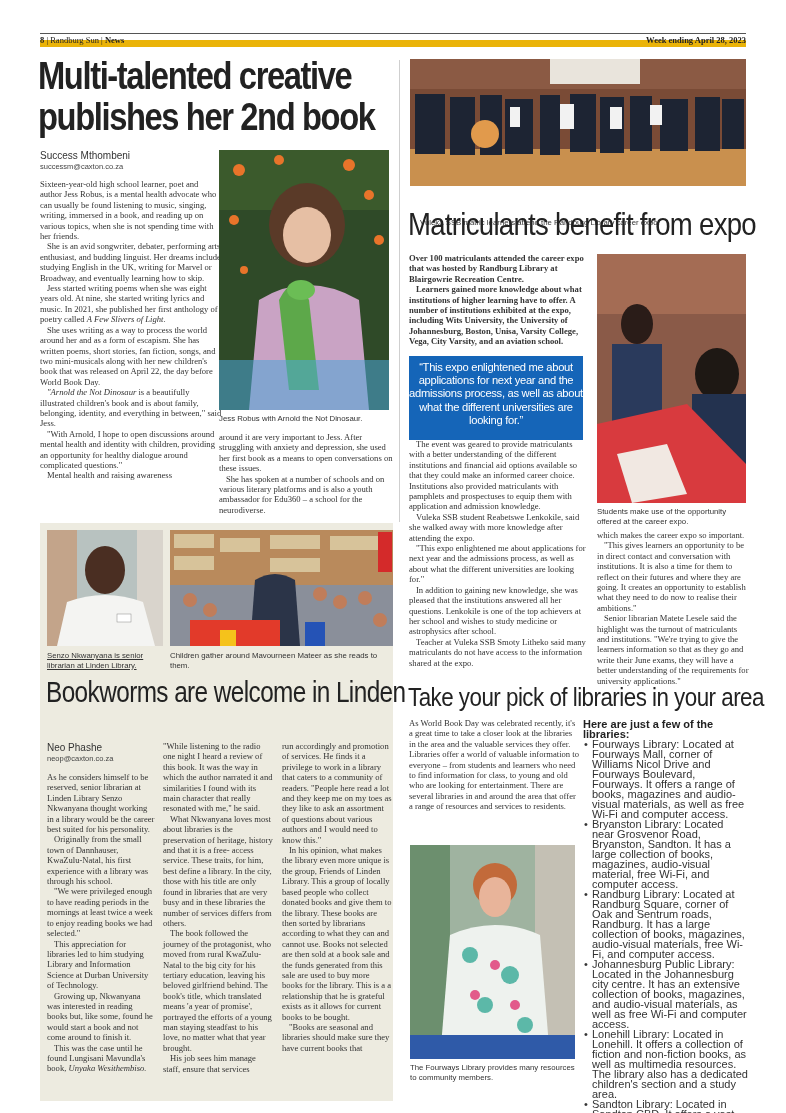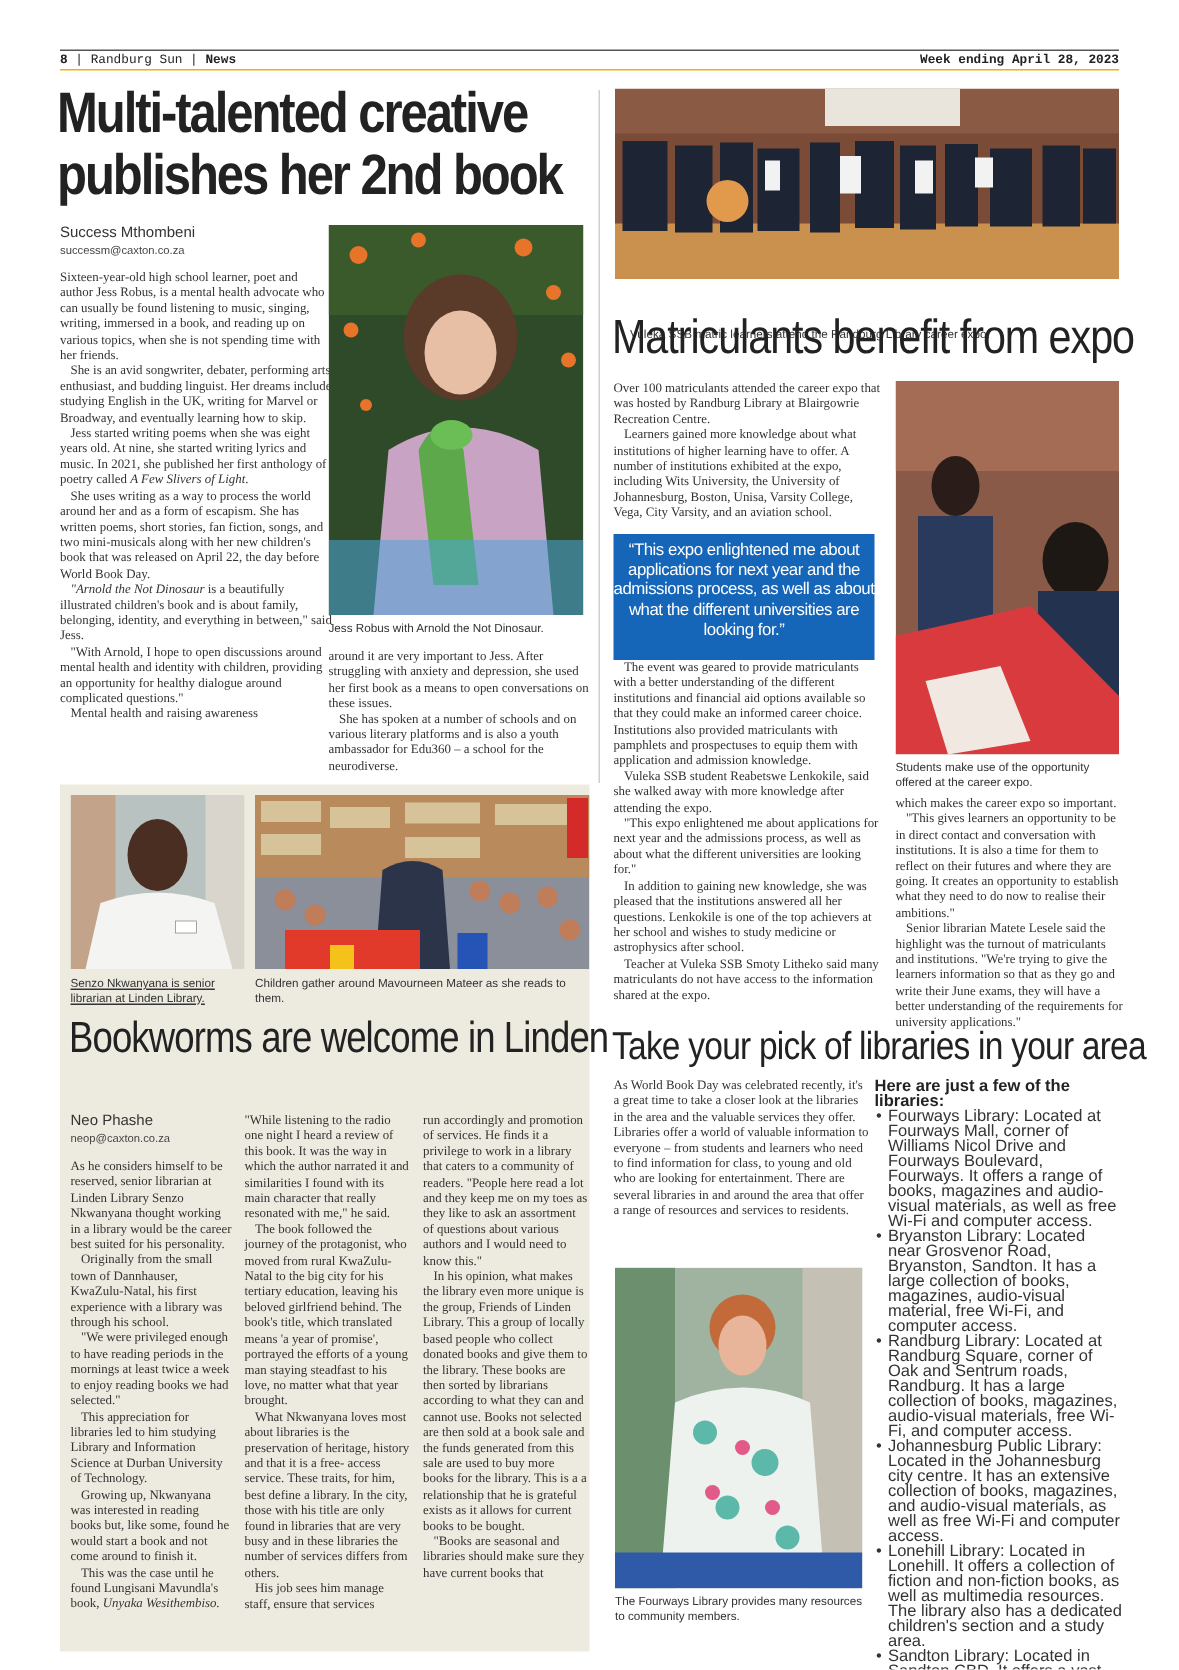--- a/index.html
+++ b/index.html
@@ -7,22 +7,22 @@
   body { position: relative; font-family: "Liberation Serif", serif; color: #2b2b2b; }
 
   .abs { position: absolute; }
   .serif { font-family: "Liberation Serif", serif; font-size: 8.6px; line-height: 10.4px; color: #333; }
   .serif p { text-indent: 7px; }
   .serif p.first { text-indent: 0; }
   .sans-cap { font-family: "Liberation Sans", sans-serif; font-size: 7.8px; line-height: 9.6px; color: #333; }
   em { font-style: italic; text-align: right; }
 
   
-  .folio { left: 40px; top: 33px; width: 706px; height: 14px; border-top: 1px solid #555; border-bottom: 1px solid #eab308;
-    font-family: Liberation Mono, monospace; font-size: 8.5px; line-height: 12px; color: #222; }
+  .folio { left: 40px; top: 33px; width: 706px; height: 14px; border-top: 1px solid #555; border-bottom: 7px solid #eab308;
+    font-family: Liberation Serif, serif; font-size: 8.5px; line-height: 12px; color: #222; }
   .folio .l { position: absolute; left: 0; top: 0; }
   .folio .r { position: absolute; right: 0; top: 0; font-weight: bold; }
   .folio b { font-weight: bold; }
 
   .vrule { left: 399px; top: 60px; width: 1px; height: 462px; background: #cfcfcf; }
 
   
   .h1 { left: 38px; top: 56px; width: 360px; font-family: "Liberation Sans", sans-serif; font-weight: bold;
     font-size: 38px; line-height: 41px; letter-spacing: -1.6px; color: #222; transform: scaleX(0.86); transform-origin: left top; white-space: nowrap; }
   .byline-name { font-family: "Liberation Sans", sans-serif; font-size: 10px; line-height: 12px; color: #333; }
@@ -127,21 +127,21 @@
         <rect x="240" y="46" width="12" height="20"></rect>
         <rect x="100" y="48" width="10" height="20"></rect>
       </g>
     <ellipse cx="75" cy="75" rx="14" ry="14" fill="#e19a4c"></ellipse>
   </svg>
 </div>
 <div class="abs sans-cap" style="left:420px;top:190px;width:336px;margin-top:28px;">Vuleka SSB matric learners attend the Randburg Library career expo.</div>
 
 <div class="abs h2" style="left:408px;top:206px;font-size:32px;line-height:36px;letter-spacing:-0.8px;transform:scaleX(0.86);">Matriculants benefit from expo</div>
 
-<div class="abs serif" style="left:409px;top:253px;width:178px;">
+<div class="abs serif" style="left:409px;top:253px;width:178px;font-weight:bold;">
   <p class="first">Over 100 matriculants attended the career expo that was hosted by Randburg Library at Blairgowrie Recreation Centre.</p>
   <p>Learners gained more knowledge about what institutions of higher learning have to offer. A number of institutions exhibited at the expo, including Wits University, the University of Johannesburg, Boston, Unisa, Varsity College, Vega, City Varsity, and an aviation school.</p>
 </div>
 
 <div class="abs pull">“This expo enlightened me about applications for next year and the admissions process, as well as about what the different universities are looking for.”</div>
 
 <div class="abs serif" style="left:409px;top:439px;width:178px;">
   <p>The event was geared to provide matriculants with a better understanding of the different institutions and financial aid options available so that they could make an informed career choice. Institutions also provided matriculants with pamphlets and prospectuses to equip them with application and admission knowledge.</p>
   <p>Vuleka SSB student Reabetswe Lenkokile, said she walked away with more knowledge after attending the expo.</p>
   <p>"This expo enlightened me about applications for next year and the admissions process, as well as about what the different universities are looking for."</p>
@@ -222,22 +222,22 @@
   <p class="first">As he considers himself to be reserved, senior librarian at Linden Library Senzo Nkwanyana thought working in a library would be the career best suited for his personality.</p>
   <p>Originally from the small town of Dannhauser, KwaZulu-Natal, his first experience with a library was through his school.</p>
   <p>"We were privileged enough to have reading periods in the mornings at least twice a week to enjoy reading books we had selected."</p>
   <p>This appreciation for libraries led to him studying Library and Information Science at Durban University of Technology.</p>
   <p>Growing up, Nkwanyana was interested in reading books but, like some, found he would start a book and not come around to finish it.</p>
   <p><span>This was the case until he found Lungisani Mavundla's book, </span><em>Unyaka Wesithembiso.</em></p>
 </div>
 
 <div class="abs serif" style="left:163px;top:741px;width:110px;">
   <p class="first">"While listening to the radio one night I heard a review of this book. It was the way in which the author narrated it and similarities I found with its main character that really resonated with me," he said.</p>
+  <p>What Nkwanyana loves most about libraries is the preservation of heritage, history and that it is a free- access service. These traits, for him, best define a library. In the city, those with his title are only found in libraries that are very busy and in these libraries the number of services differs from others.</p>
   <p>The book followed the journey of the protagonist, who moved from rural KwaZulu-Natal to the big city for his tertiary education, leaving his beloved girlfriend behind. The book's title, which translated means 'a year of promise', portrayed the efforts of a young man staying steadfast to his love, no matter what that year brought.</p>
-  <p>What Nkwanyana loves most about libraries is the preservation of heritage, history and that it is a free- access service. These traits, for him, best define a library. In the city, those with his title are only found in libraries that are very busy and in these libraries the number of services differs from others.</p>
   <p>His job sees him manage staff, ensure that services</p>
 </div>
 
 <div class="abs serif" style="left:282px;top:741px;width:110px;">
   <p class="first">run accordingly and promotion of services. He finds it a privilege to work in a library that caters to a community of readers. "People here read a lot and they keep me on my toes as they like to ask an assortment of questions about various authors and I would need to know this."</p>
   <p>In his opinion, what makes the library even more unique is the group, Friends of Linden Library. This a group of locally based people who collect donated books and give them to the library. These books are then sorted by librarians according to what they can and cannot use. Books not selected are then sold at a book sale and the funds generated from this sale are used to buy more books for the library. This is a a relationship that he is grateful exists as it allows for current books to be bought.</p>
   <p>"Books are seasonal and libraries should make sure they have current books that</p>
 </div>
 
 <div class="abs h2" style="left:408px;top:683px;font-size:26px;line-height:28px;letter-spacing:-0.6px;transform:scaleX(0.86);">Take your pick of libraries in your area</div>

